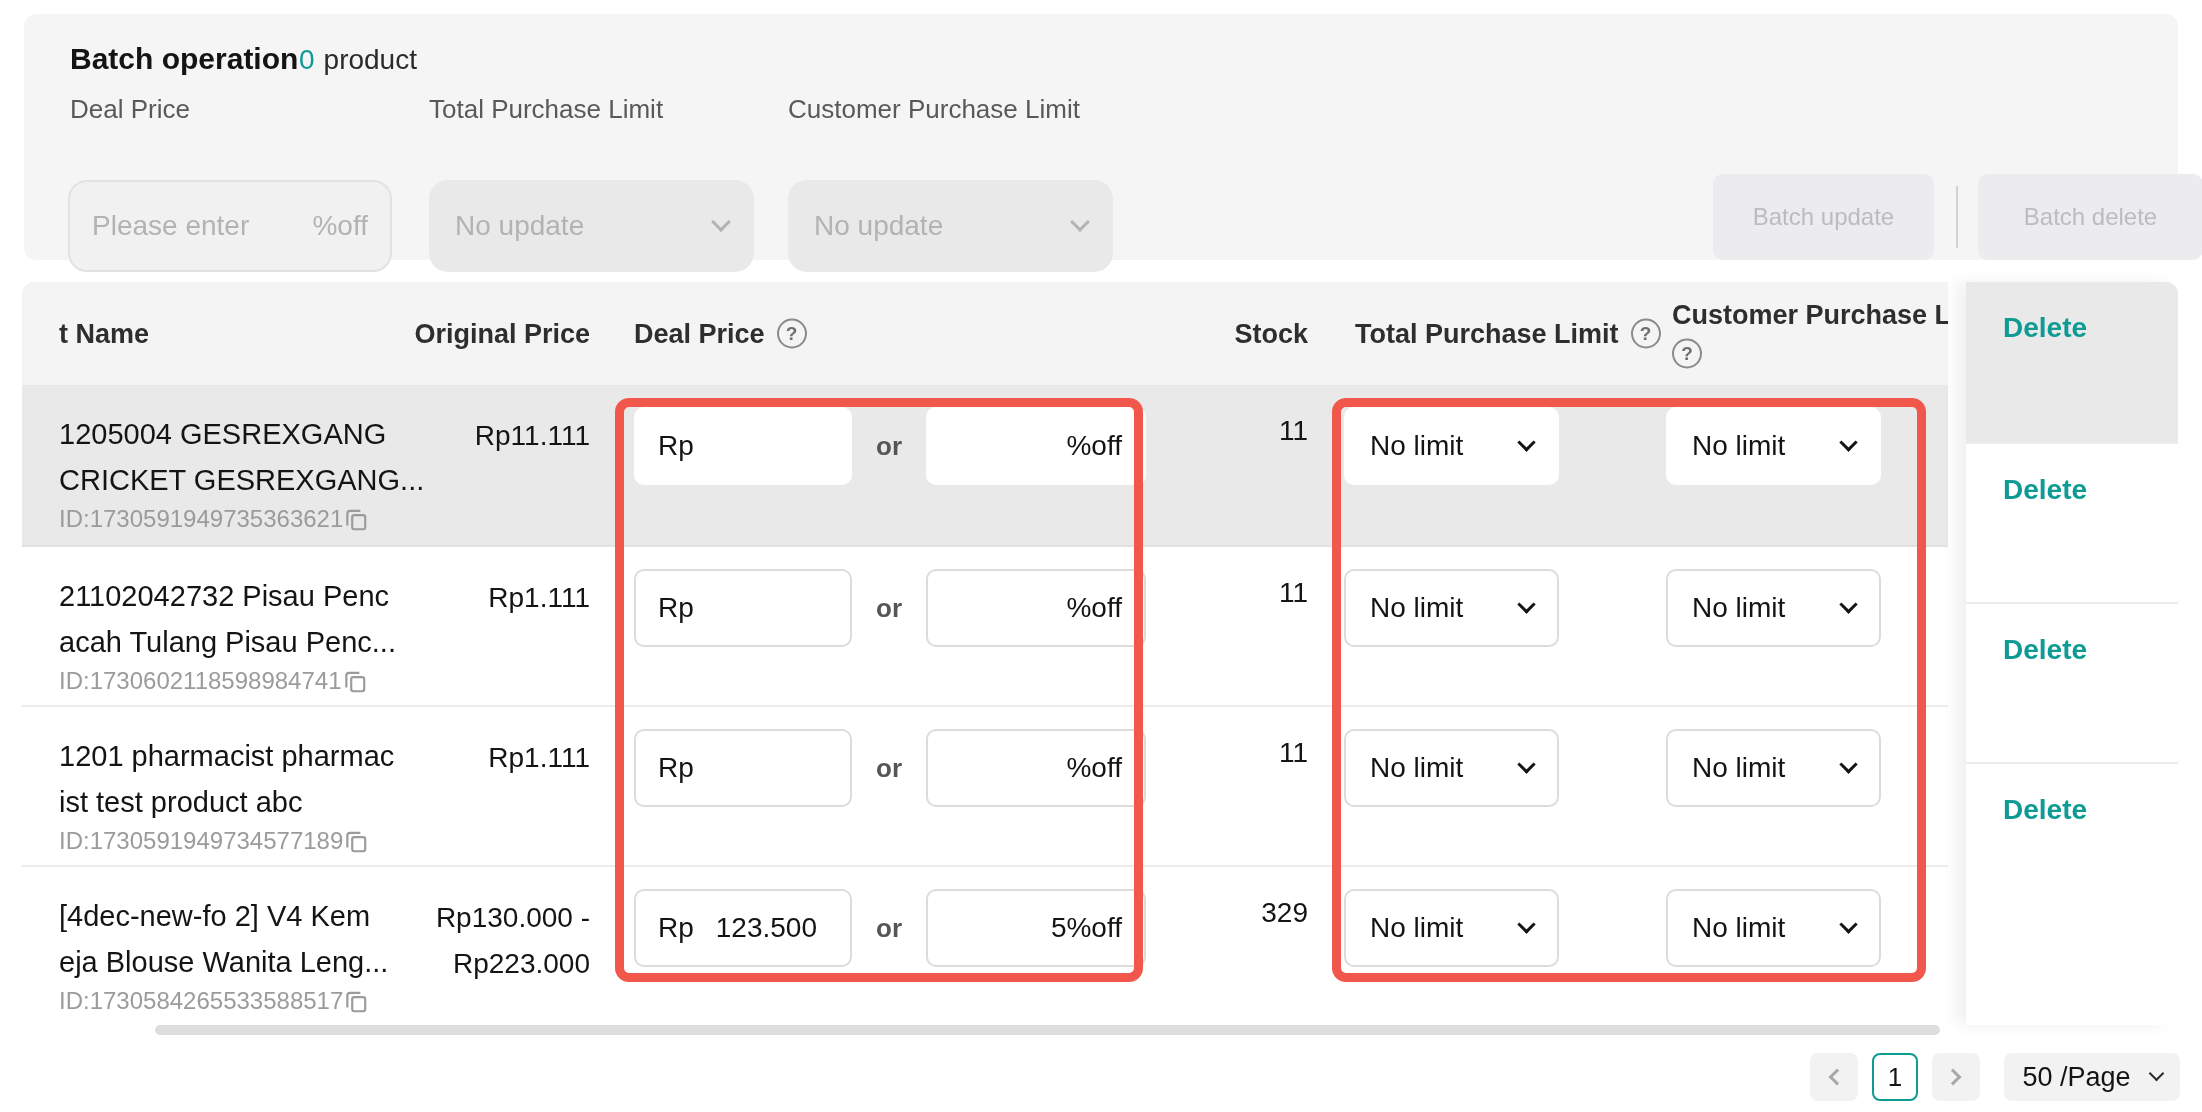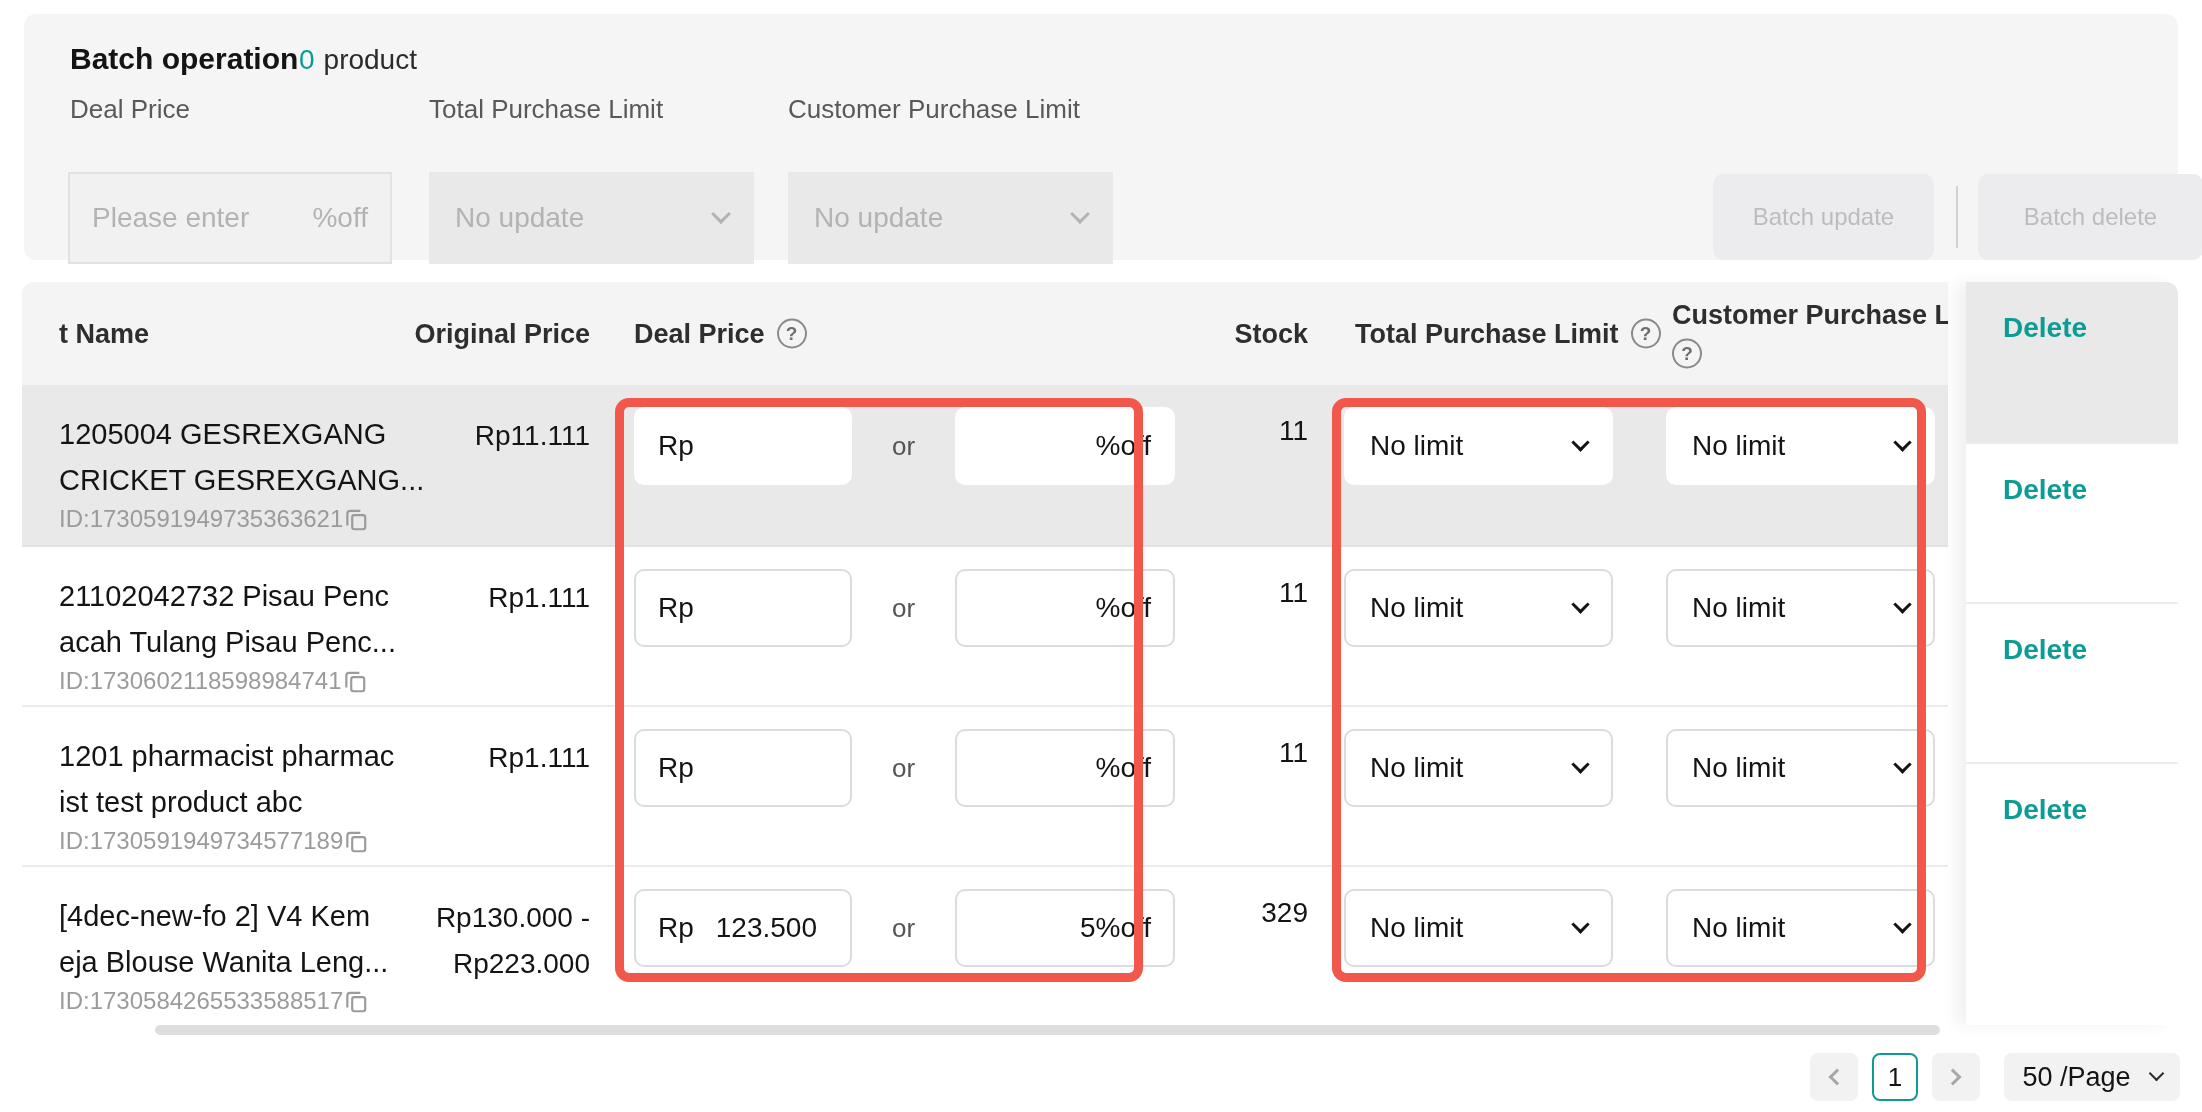--- a/index.html
+++ b/index.html
@@ -8,21 +8,21 @@
   .page { position:relative; width:2202px; height:1112px; overflow:hidden; background:#fff; }
 
   
   .batch-panel { position:absolute; left:24px; top:14px; width:2154px; height:246px;
                  background:#f5f5f6; border-radius:12px; }
   .panel-title { position:absolute; left:46px; top:28px; font-size:30px; font-weight:bold; color:#141414; }
   .panel-selected { position:absolute; left:275px; top:30px; font-size:28px; color:#2b2b2b; }
   .panel-selected .count { color:#0d9b94; margin-right:9px; }
   .field-label { position:absolute; top:80px; font-size:26px; color:#595959; }
   .lbl-deal { left:46px; } .lbl-tpl { left:405px; } .lbl-cpl { left:764px; }
-  .panel-ctl { position:absolute; top:158px; height:92px; border-radius:0;
+  .panel-ctl { position:absolute; top:166px; height:92px; border-radius:19px;
                display:flex; align-items:center; font-size:28px; color:#b3b3b5; }
   .dp-input { left:44px; width:324px; background:#f1f1f2; border:2px solid #e2e2e4; padding:0 22px; }
   .dp-input .ph { flex:1; }
   .panel-select { background:#e9e9ea; padding:0 26px; justify-content:space-between; }
   .sel-tpl { left:405px; width:325px; } .sel-cpl { left:764px; width:325px; }
   .chev { display:inline-block; width:14px; height:14px; border-right:3px solid currentColor;
           border-bottom:3px solid currentColor; transform:translateY(-4px) rotate(45deg); }
   .btn-batch { position:absolute; top:160px; height:86px; border-radius:10px; background:#ececee;
                color:#bcbcbe; font-size:24px; display:flex; align-items:center; justify-content:center; }
   .btn-update { left:1689px; width:221px; } .btn-delete { left:1954px; width:225px; }
@@ -49,24 +49,24 @@
   .pid  { position:absolute; left:37px; top:120px; font-size:24px; color:#9b9b9b;
           display:flex; align-items:flex-end; gap:0; }
   .orig { position:absolute; right:1358px; top:28px; font-size:28px; line-height:46px;
           text-align:right; color:#141414; white-space:nowrap; }
   .deal { position:absolute; left:612px; top:22px; display:flex; align-items:center; }
   .ctl  { height:78px; background:#fff; border:2px solid #dcdcde; border-radius:10px;
           display:flex; align-items:center; padding:0 22px; font-size:28px; color:#141414; }
   .row--active .ctl { border-color:#fff; }
   .rp-input { width:218px; }
   .rp-input .val { margin-left:22px; }
-  .or { margin:0 40px; font-size:26px; color:#555; }
+  .or { margin:0 24px; font-size:26px; color:#555;font-weight:bold; }
   .pct-input { width:220px; justify-content:flex-end; }
   .stock { position:absolute; right:640px; top:30px; font-size:28px; color:#141414; }
-  .limit-select { position:absolute; top:22px; width:269px; justify-content:space-between; padding:0 24px; }
+  .limit-select { position:absolute; top:22px; width:215px; justify-content:space-between; padding:0 24px; }
   .sel-1 { left:1322px; } .sel-2 { left:1644px; }
   .limit-select .chev { width:13px; height:13px; }
 
   
   .h-scroll { position:absolute; left:22px; top:1025px; width:1926px; height:10px; }
   .h-thumb  { position:absolute; left:133px; top:0; width:1785px; height:10px;
               background:#dededf; border-radius:5px; }
 
   
   .action-col { position:absolute; left:1966px; top:282px; width:212px; height:743px;

